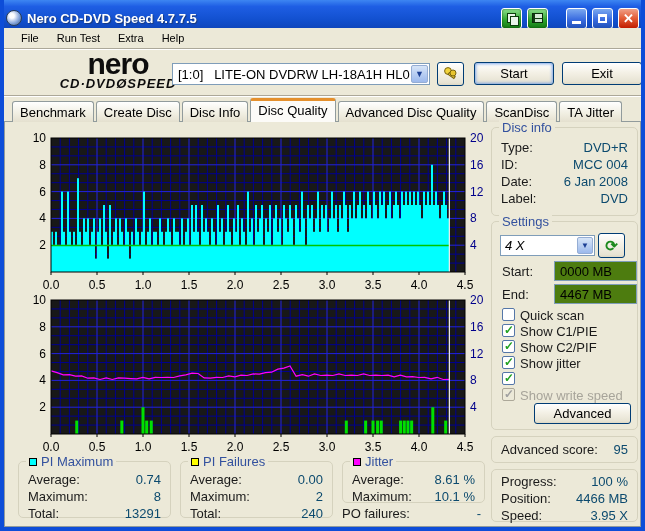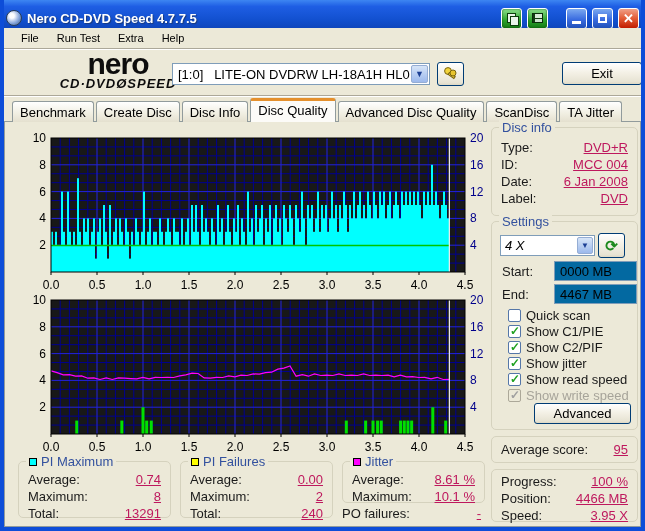--- a/index.html
+++ b/index.html
@@ -66,30 +66,30 @@
   
   .chart { position:absolute; left:14px; }
   #chart-top { top:128px; }
   #chart-bottom { top:290px; }
   
   .groupbox { position:absolute; border:1px solid #D5D2BE; border-radius:5px; }
   .groupbox .caption { position:absolute; top:-8px; left:7px; background:#ECE9D8; padding:0 3px; font-size:13px; color:#33519E; display:flex; align-items:center; gap:4px; white-space:nowrap; }
   .swatch { width:8px; height:8px; border:1px solid #000; display:inline-block; }
   .row { display:flex; justify-content:space-between; font-size:13px; padding:0 9px; line-height:17px; }
   .row .lbl { color:#1a1a1a; }
-  .row .val { color:#be185d; text-align:right;text-decoration:underline; }
+  .row .val { color:#0c4a6e; text-align:right; }
   
   .s-combo { position:absolute; left:8px; top:13px; width:95px; height:21px; background:#fff; border:1px solid #7F9DB9; display:flex; align-items:center; }
   .s-combo .combo-text { flex:1; font-size:13px; padding-left:4px;font-style:italic; }
   .s-combo .combo-arrow { width:16px; height:17px; margin:1px; background:linear-gradient(180deg,#D7E5F7,#9CB9EC); border:1px solid #95ADD4; border-radius:2px; display:flex; align-items:center; justify-content:center; font-size:8px; color:#1c3f94; }
   .refresh-btn { left:106px; top:11px; width:27px; height:25px; }
   .refresh-glyph { color:#1d8a1d; font-size:15px; font-weight:bold; line-height:1; }
   .field-label { position:absolute; left:10px; font-size:13px; color:#1a1a1a; }
-  .field { position:absolute; left:62px; width:83px; height:20px; background:#0369a1; border:1px solid #7F9DB9; font-size:13px; color:#000; display:flex; align-items:center; padding-left:5px; }
-  .cb-row { position:absolute; left:16px; display:flex; align-items:center; gap:5px; height:15px; }
+  .field { position:absolute; left:62px; width:83px; height:20px; background:#4d7c0f; border:1px solid #7F9DB9; font-size:13px; color:#000; display:flex; align-items:center; padding-left:5px; }
+  .cb-row { position:absolute; left:10px; display:flex; gap:5px; height:15px; }
   .cb-box { width:13px; height:13px; background:#fff; border:1px solid #5577A8; border-radius:2px; position:relative; flex:0 0 auto; }
   .cb-box.checked::after { content:"✓"; position:absolute; left:1px; top:-2px; color:#21A121; font-size:12px; font-weight:bold; }
   .cb-box.disabled { background:#ECE9D8; border-color:#ACA899; }
   .cb-box.disabled::after { color:#A0A0A0; }
   .cb-label { font-size:13px; color:#1a1a1a; white-space:nowrap; }
   .cb-label.disabled { color:#A7A49A; }
   .advanced-btn { left:42px; top:181px; width:97px; height:21px; }
   
   #g-discinfo { left:487px; top:127px; width:147px; height:89px; padding-top:11px; }
   #g-settings { left:487px; top:221px; width:147px; height:209px; }
@@ -143,20 +143,21 @@
       <span class="combo-text">[1:0]   LITE-ON DVDRW LH-18A1H HL09</span>
       <span class="combo-arrow">▼</span>
     </div>
     <div class="xpbtn key-btn">
       <svg width="18" height="16" viewBox="0 0 18 16">
         <circle cx="6" cy="5" r="3.4" fill="#F2D43C" stroke="#7a6410"></circle>
         <rect x="7.5" y="6.5" width="7" height="2.4" fill="#F2D43C" stroke="#7a6410" transform="rotate(35 7.5 6.5)"></rect>
         <circle cx="11" cy="7" r="3" fill="#E8C52E" stroke="#7a6410"></circle>
       </svg>
     </div>
+    <div class="xpbtn start-btn default">Start</div>
     <div class="xpbtn exit-btn">Exit</div>
   </div>
 
   <div class="tabpage"></div>
   <div class="tabs" id="tabs">
       <div class="tab">Benchmark</div>
       <div class="tab">Create Disc</div>
       <div class="tab">Disc Info</div>
       <div class="tab active">Disc Quality</div>
       <div class="tab">Advanced Disc Quality</div>
@@ -615,33 +616,32 @@
         <div class="cb-row" style="top: 118px;">
           <span class="cb-box checked"></span>
           <span class="cb-label">Show C2/PIF</span>
         </div>
         <div class="cb-row" style="top: 134px;">
           <span class="cb-box checked"></span>
           <span class="cb-label">Show jitter</span>
         </div>
         <div class="cb-row" style="top: 150px;">
           <span class="cb-box checked"></span>
-          <span class="cb-label">Show read speed</span>
         </div>
         <div class="cb-row" style="top: 166px;">
           <span class="cb-box checked disabled"></span>
           <span class="cb-label disabled">Show write speed</span>
         </div>
       </div>
     <div class="xpbtn advanced-btn">Advanced</div>
   </div>
 
   <div class="groupbox" id="g-quality">
     <div class="row">
-      <span class="lbl">Average score:</span>
+      <span class="lbl">Advanced score:</span>
       <span class="val">95</span>
     </div>
   </div>
 
   <div class="groupbox" id="g-progress">
     <div id="progress-rows">
         <div class="row">
           <span class="lbl">Progress:</span>
           <span class="val">100 %</span>
         </div>

